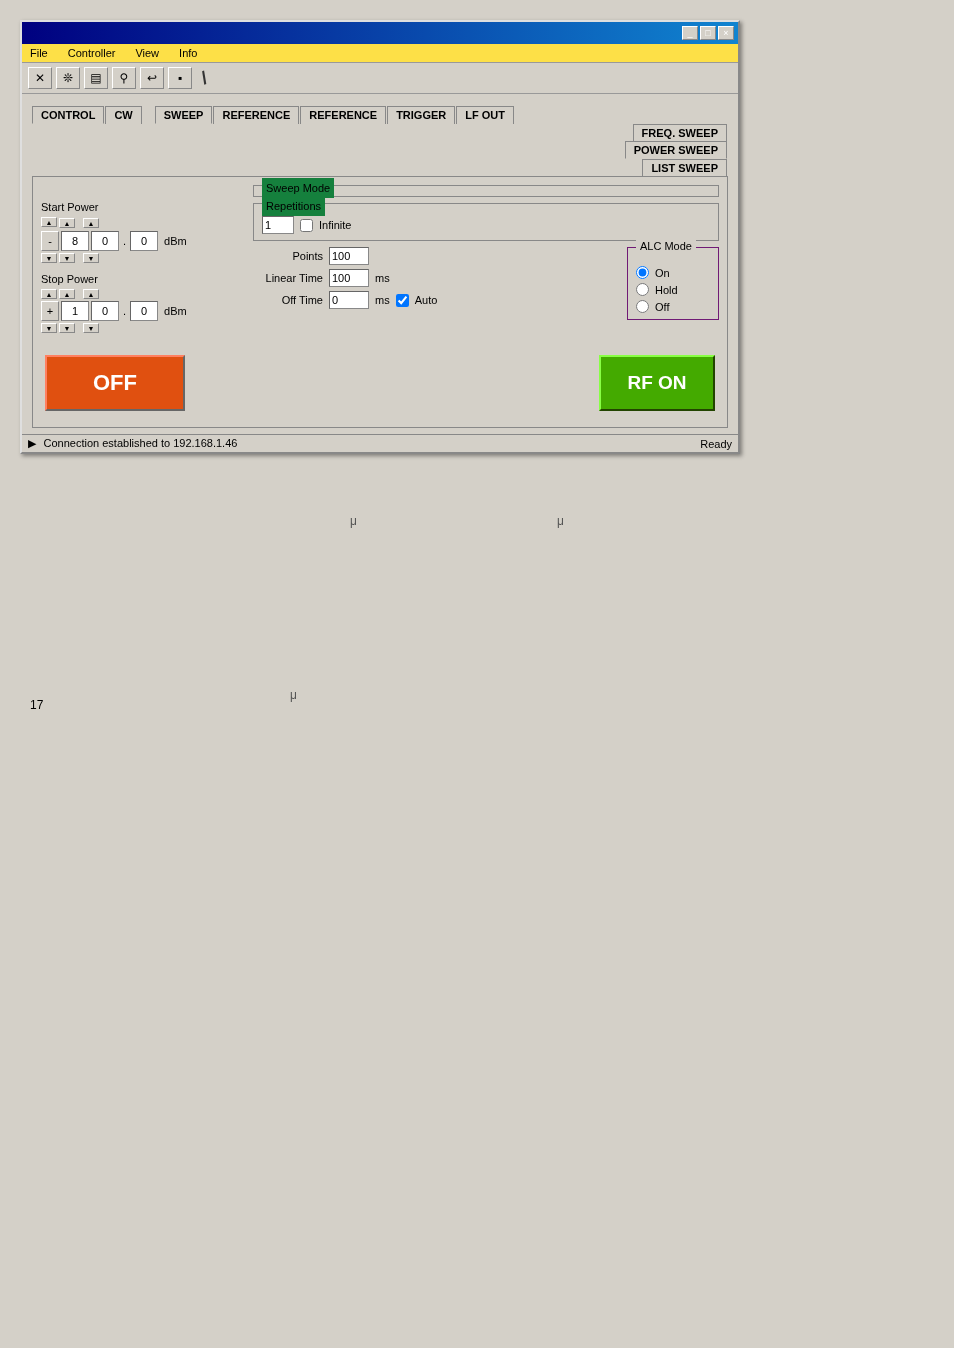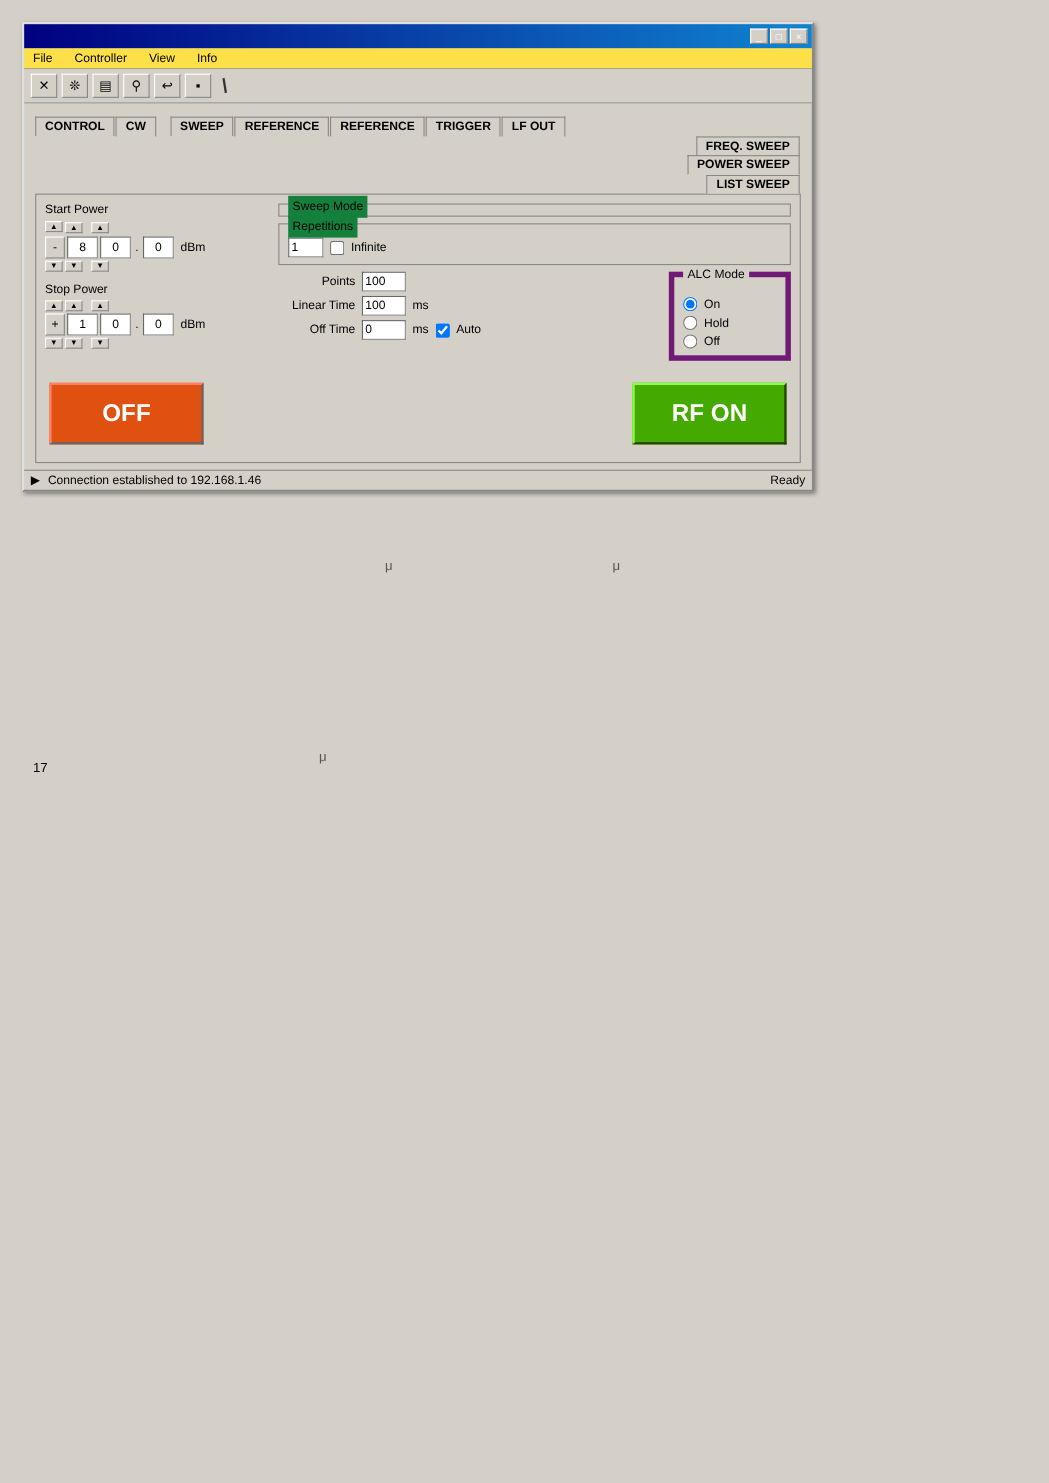--- a/index.html
+++ b/index.html
@@ -143,20 +143,21 @@
     }
 
     
     .sweep-layout {
       display: flex;
       gap: 12px;
     }
 
     .left-panel {
       width: 200px;
+      margin-top: 16px;
     }
 
     .right-panel {
       flex: 1;
     }
 
     .section-label {
       font-size: 11px;
       font-weight: normal;
       margin-bottom: 4px;
@@ -275,24 +276,24 @@
       height: 18px;
       border: 1px solid #888;
       border-top-color: #666;
       border-left-color: #666;
       background: white;
       font-size: 11px;
       padding: 0 2px;
     }
 
     .alc-groupbox {
-      border: 5px solid #701a75;
+      border: 1px solid #701a75;
       padding: 4px 8px 6px 8px;
       position: relative;
-      width: 111px;
+      width: 92px;
     }
 
     .alc-groupbox-title {
       position: absolute;
       top: -8px;
       left: 8px;
       background: #d4d0c8;
       padding: 0 4px;
       font-size: 11px;
     }
@@ -329,23 +330,23 @@
       border-left-color: #ff8060;
       cursor: pointer;
       display: flex;
       align-items: center;
       justify-content: center;
     }
 
     .rf-on-btn {
       background: #44aa00;
       color: white;
-      font-size: 22px;
+      font-size: 19px;
       font-weight: bold;
-      width: 140px;
+      width: 116px;
       height: 56px;
       border: 2px solid #224400;
       border-top-color: #88ff44;
       border-left-color: #88ff44;
       cursor: pointer;
       display: flex;
       align-items: center;
       justify-content: center;
     }
 

